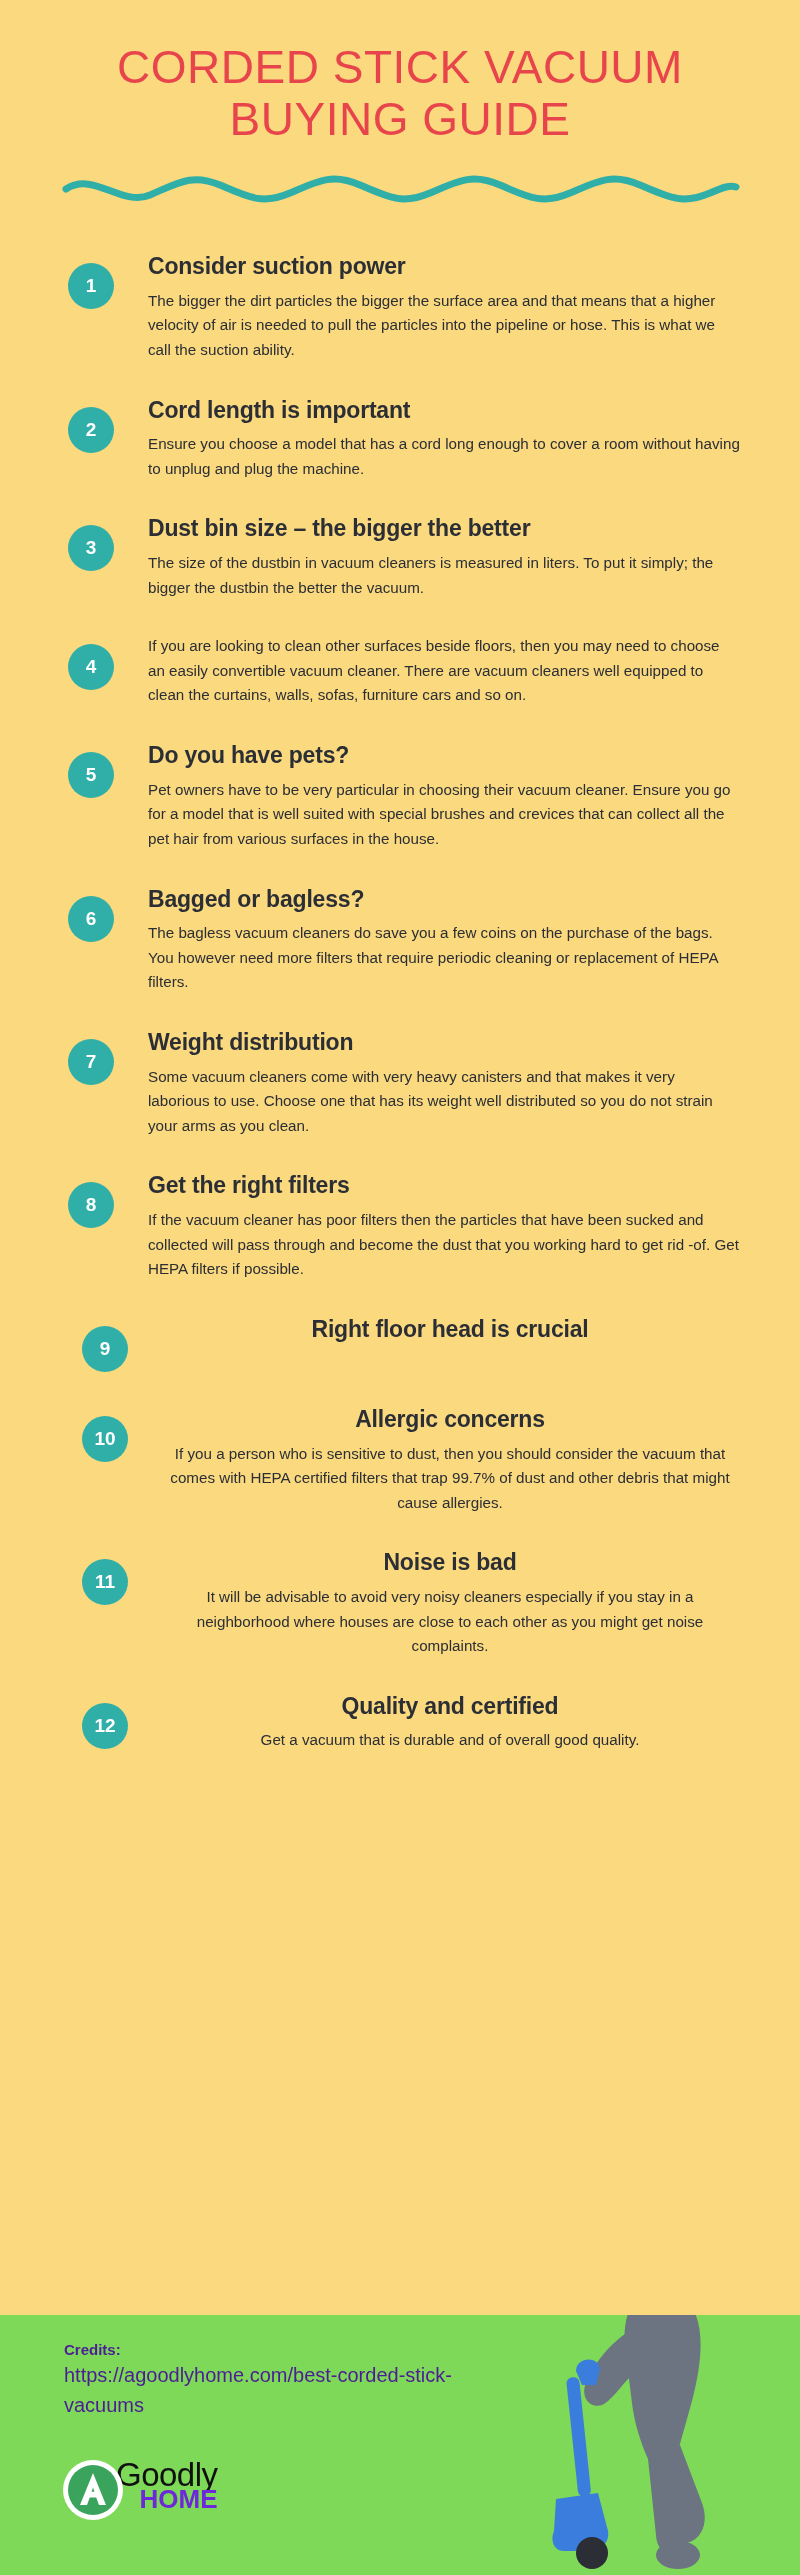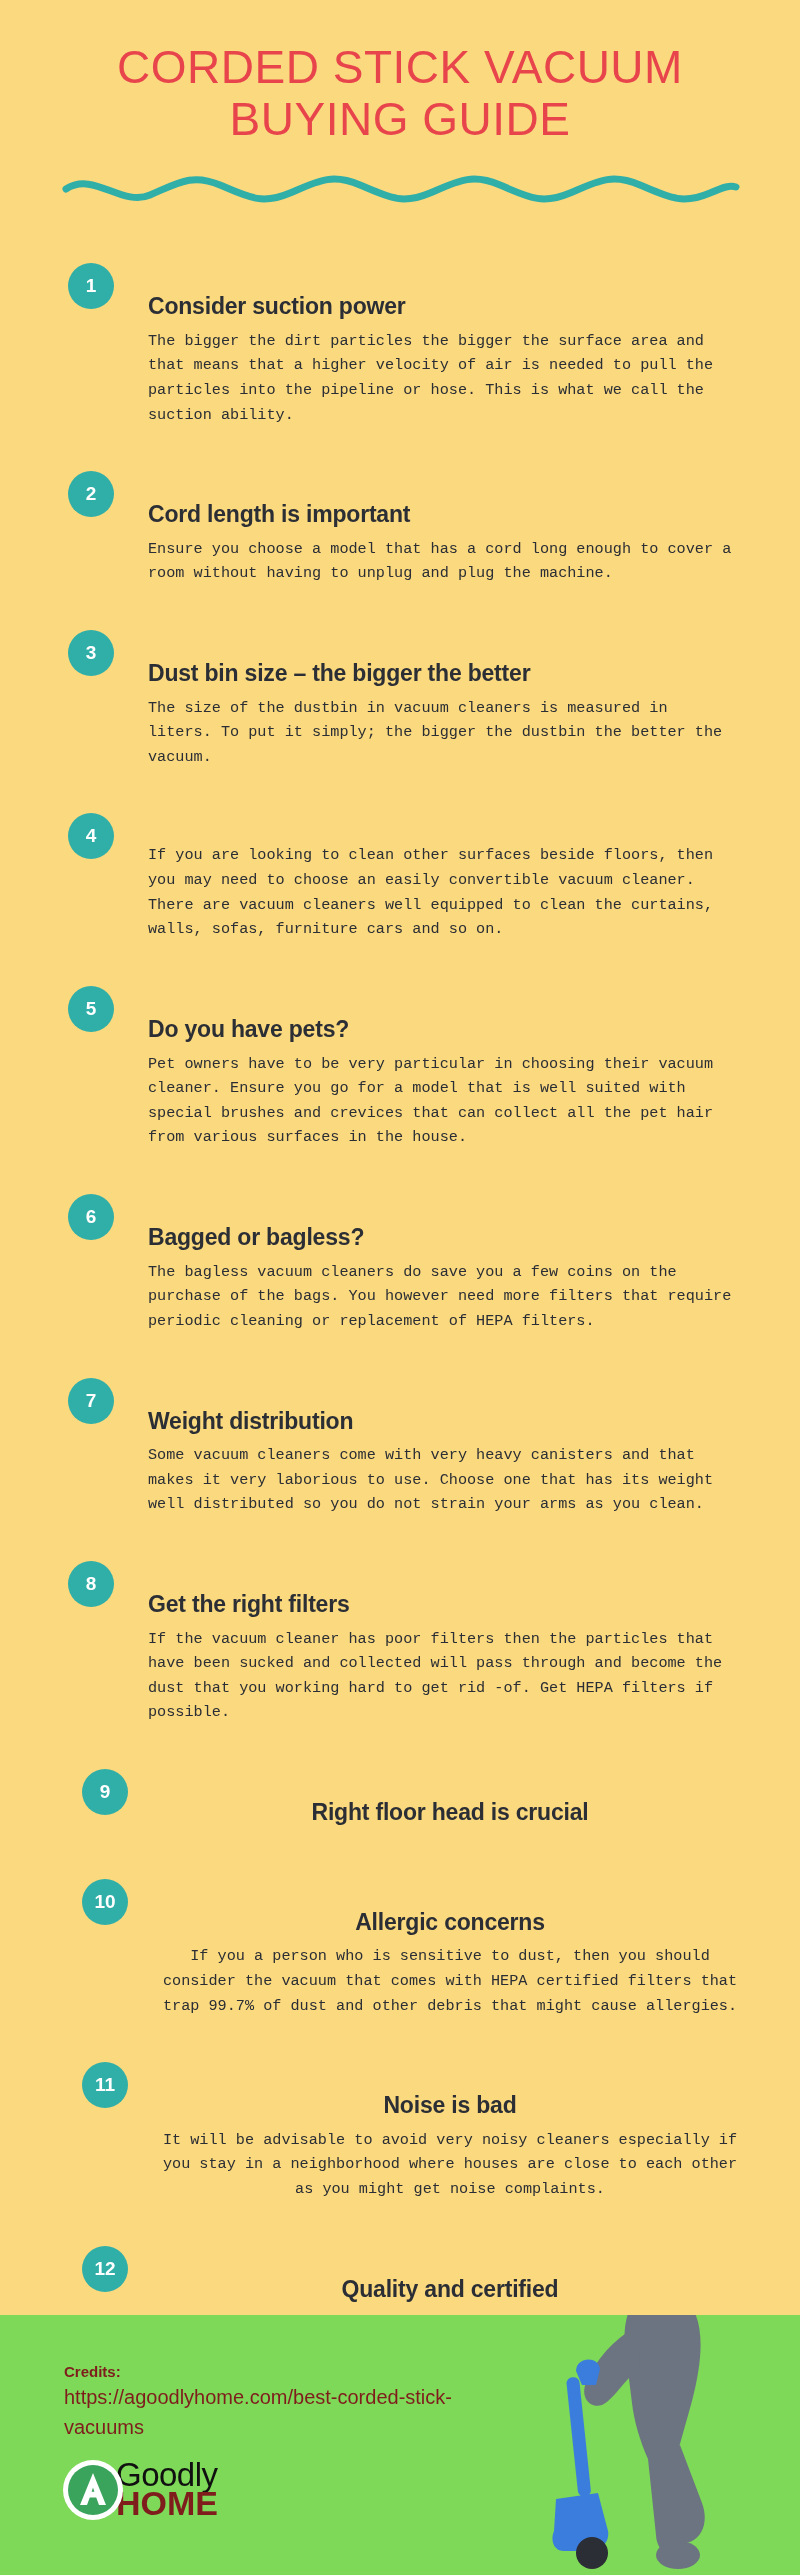--- a/index.html
+++ b/index.html
@@ -60,54 +60,52 @@
     font-size:19px;
     font-weight:bold;
     display:flex;
     align-items:center;
     justify-content:center;
     margin-top:10px;
   }
   .body{
     flex:1 1 auto;
     padding-left:34px;
-    margin-top:40px;
   }
   .item.indent .body{padding-left:32px;text-align:center;}
   .heading{
     margin:0 0 8px 0;
     font-size:23px;
     font-weight:bold;
     color:#2b2e34;
     line-height:1.2;
     letter-spacing:-0.2px;
   }
   .desc{
     margin:0;
     font-size:15.2px;
     line-height:1.62;
     color:#2b2e34;
-    font-family:Liberation Mono, monospace;
   }
   
   .footer{
     position:absolute;
     left:0;
     bottom:0;
     width:800px;
     height:260px;
     background:#7dd957;
     overflow:hidden;
   }
   .credits{
     position:absolute;
     left:64px;
-    top:48px;
+    top:26px;
     width:400px;
-    color:#7f1d1d;
+    color:#4c1d95;
   }
   .credits-label{
     font-size:15px;
     font-weight:bold;
     margin:0 0 2px 0;
   }
   .credits-url{
     font-size:20px;
     line-height:1.5;
     margin:0;
@@ -133,23 +131,23 @@
     line-height:0.84;
   }
   .logo-goodly{
     display:block;
     font-size:33px;
     color:#101010;
     letter-spacing:-0.5px;
   }
   .logo-home{
     display:block;
-    font-size:34px;
+    font-size:26px;
     font-weight:bold;
-    color:#7f1d1d;
+    color:#6d28d9;
     letter-spacing:0px;
     text-align:right;
   }
   
   .illus{
     position:absolute;
     right:18px;
     bottom:0;
     width:230px;
     height:340px;

